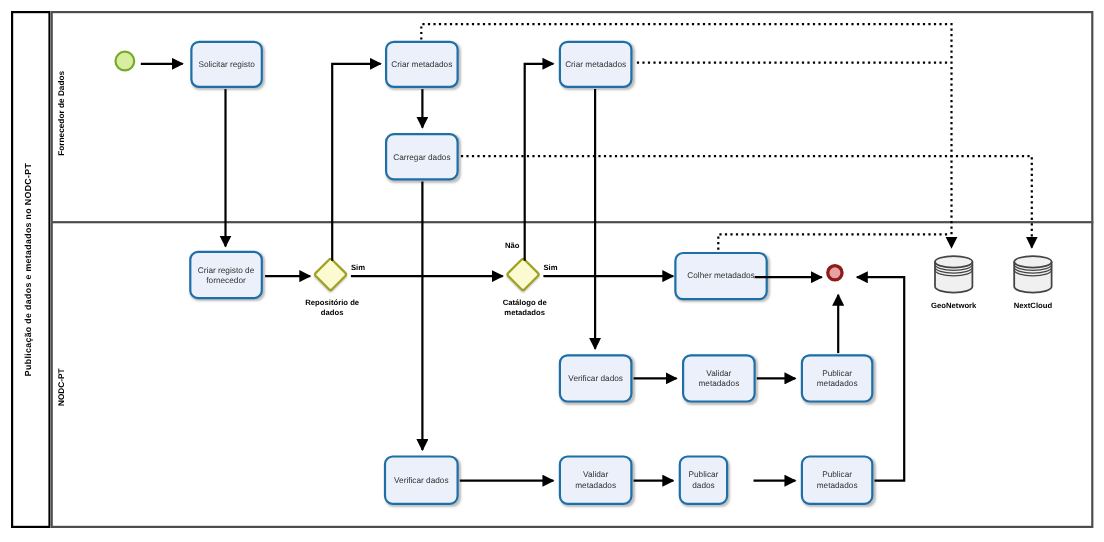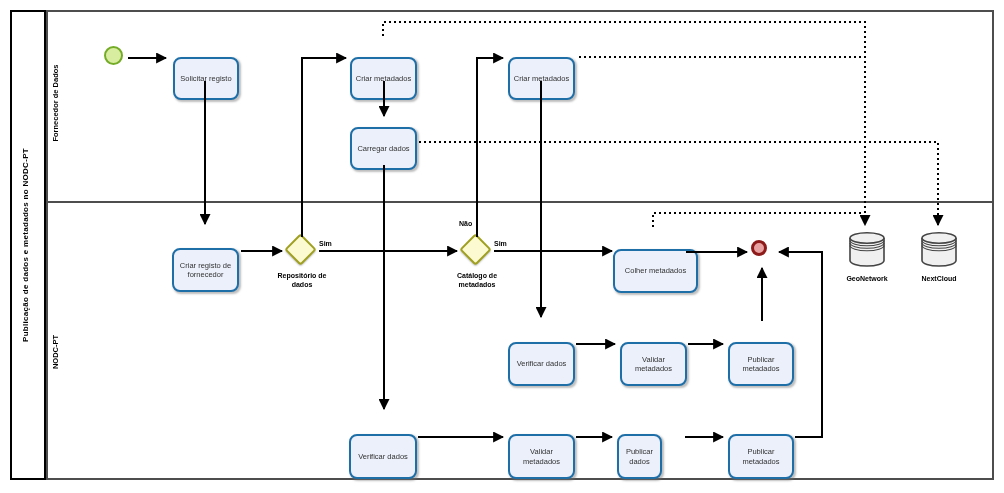--- a/index.html
+++ b/index.html
@@ -10,21 +10,21 @@
   .pool-band{border:2px solid var(--pool-border,#000);background:#fff;}
   .pool-title{font-size:8px;font-weight:bold;color:#000;text-align:center;
               letter-spacing:.3px;transform:rotate(-90deg);white-space:nowrap;}
   .lane{border:2px solid var(--lane-border,#4d4d4d);background:#fff;}
   .lane-label{font-size:7.5px;font-weight:bold;color:#000;text-align:center;
               transform:rotate(-90deg);white-space:nowrap;}
   
   .task{background:var(--task-fill,#ebf0fb);border:2px solid var(--task-border,#1e6fa8);
         border-radius:8px;display:flex;align-items:center;justify-content:center;
         text-align:center;font-size:7.5px;line-height:1.25;color:var(--text,#333);
-        padding:2px;box-shadow:1.5px 1.5px 2px rgba(110,110,110,.45);margin-top:20px;}
+        padding:2px;box-shadow:1.5px 1.5px 2px rgba(110,110,110,.45);}
   .gw{width:23px;height:23px;background:var(--gateway-fill,#fbfad0);
       border:2px solid var(--gateway-border,#a0a020);border-radius:3px;
       transform:rotate(45deg);box-shadow:1px 1px 1.5px rgba(120,120,120,.4);}
   .evt{border-radius:50%;}
   .evt-start{width:19px;height:19px;background:var(--start-fill,#d9eda0);
              border:2.5px solid var(--start-border,#74ac27);}
   .evt-end{width:16px;height:16px;background:var(--end-fill,#e9a0a0);
            border:3.5px solid var(--end-border,#8e1a1a);}
   .blabel{font-size:7px;font-weight:bold;color:#000;text-align:center;line-height:1.3;}
   .elabel{font-size:7px;font-weight:bold;color:#000;white-space:nowrap;}
@@ -42,21 +42,21 @@
 <div class="abs lane" style="left:46px;top:10px;width:948px;height:193px;"></div>
 <div class="abs lane" style="left:46px;top:201px;width:948px;height:279px;"></div>
 <div class="abs lane-label" style="left:-38px;top:97px;width:190px;height:12px;">Fornecedor de Dados</div>
 <div class="abs lane-label" style="left:17px;top:346px;width:80px;height:12px;">NODC-PT</div>
 
 <div class="abs evt evt-start" style="left:104px;top:46px;"></div>
 <div class="abs evt evt-end" style="left:751px;top:240px;"></div>
 
 <div class="abs task" style="left:173px;top:37px;width:66px;height:43px;">Solicitar registo</div>
 <div class="abs task" style="left:350px;top:37px;width:67px;height:43px;">Criar metadados</div>
-<div class="abs task" style="left:350px;top:107px;width:67px;height:43px;">Carregar dados</div>
+<div class="abs task" style="left:350px;top:121px;width:67px;height:43px;">Carregar dados</div>
 <div class="abs task" style="left:508px;top:37px;width:67px;height:43px;">Criar metadados</div>
 
 <div class="abs task" style="left:172px;top:228px;width:67px;height:44px;">Criar registo de fornecedor</div>
 <div class="abs task" style="left:613px;top:229px;width:85px;height:44px;">Colher metadados</div>
 
 <div class="abs task" style="left:508px;top:322px;width:67px;height:44px;">Verificar dados</div>
 <div class="abs task" style="left:620px;top:322px;width:67px;height:44px;">Validar metadados</div>
 <div class="abs task" style="left:728px;top:322px;width:66px;height:44px;">Publicar metadados</div>
 
 <div class="abs task" style="left:349px;top:414px;width:68px;height:45px;">Verificar dados</div>

